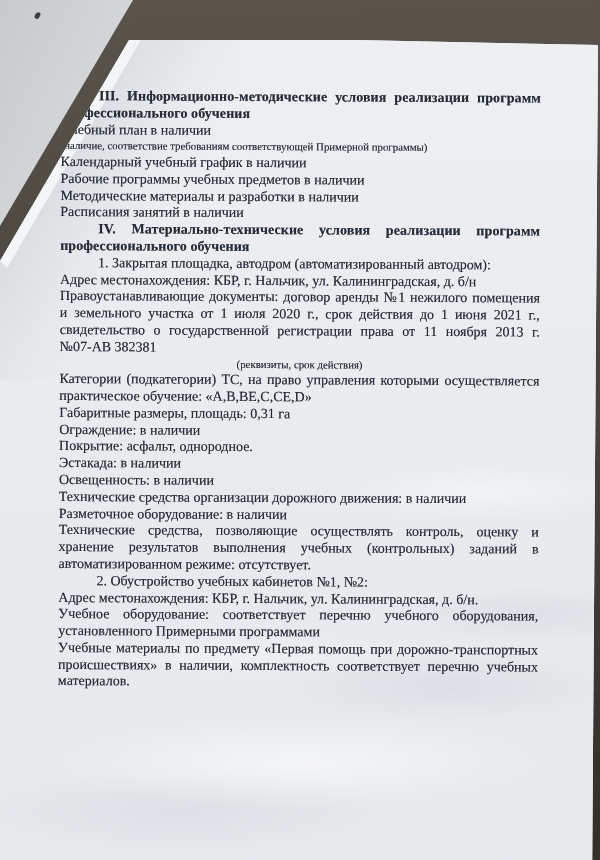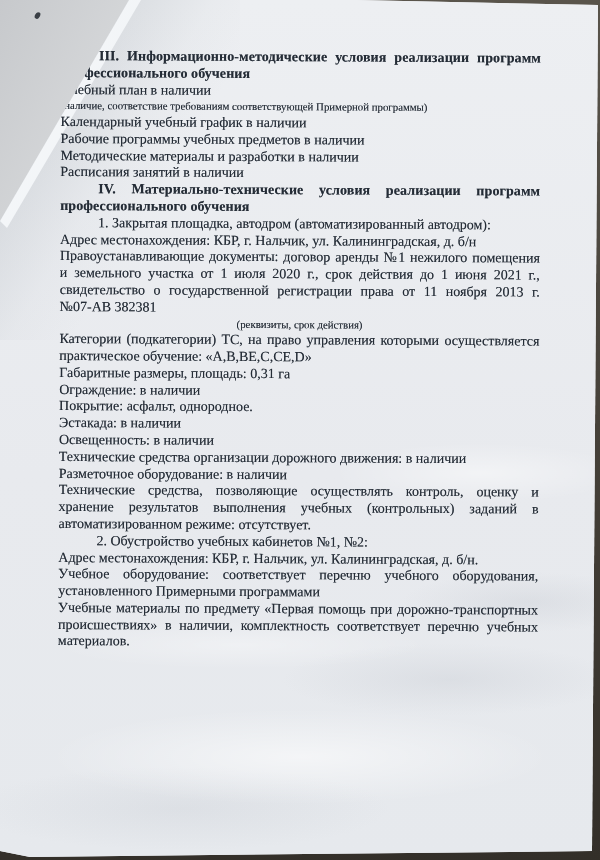--- a/index.html
+++ b/index.html
@@ -29,20 +29,21 @@
     clip-path: polygon(129px 0, 356px 0, 598px 5px, 592px 851px, 30px 857px, 0 851px, 0 221px);
     background-color: #e9ebee;
     background-image:
       radial-gradient(60% 8% at 50% 88%, rgba(255,255,255,0.55), rgba(255,255,255,0) 70%),
       radial-gradient(40% 6% at 75% 79%, rgba(172,178,188,0.20), rgba(172,178,188,0) 70%),
       radial-gradient(50% 7% at 30% 94%, rgba(170,176,186,0.16), rgba(170,176,186,0) 70%),
       radial-gradient(35% 5% at 80% 55%, rgba(255,255,255,0.45), rgba(255,255,255,0) 70%),
       radial-gradient(30% 5% at 88% 70%, rgba(168,174,184,0.18), rgba(168,174,184,0) 70%),
       radial-gradient(45% 4% at 40% 75%, rgba(255,255,255,0.35), rgba(255,255,255,0) 70%),
       linear-gradient(180deg, #edeff2 0%, #e8eaee 55%, #e6e9ed 100%);
+    margin-top: 40px;
   }
   .fold-shadow {
     position: absolute; left: 0; top: 0; width: 240px; height: 340px;
     background: linear-gradient(121deg,
       rgba(126,134,142,0.42) 0%,
       rgba(148,156,164,0.22) 28%,
       rgba(180,186,192,0.08) 48%,
       rgba(180,186,192,0) 62%);
     pointer-events: none;
   }

